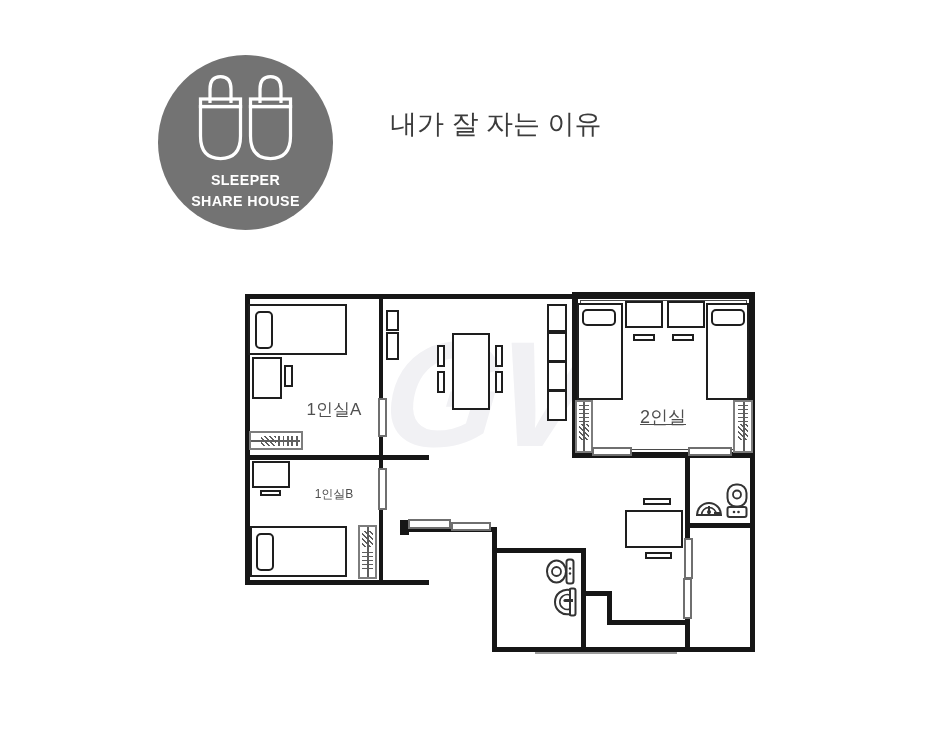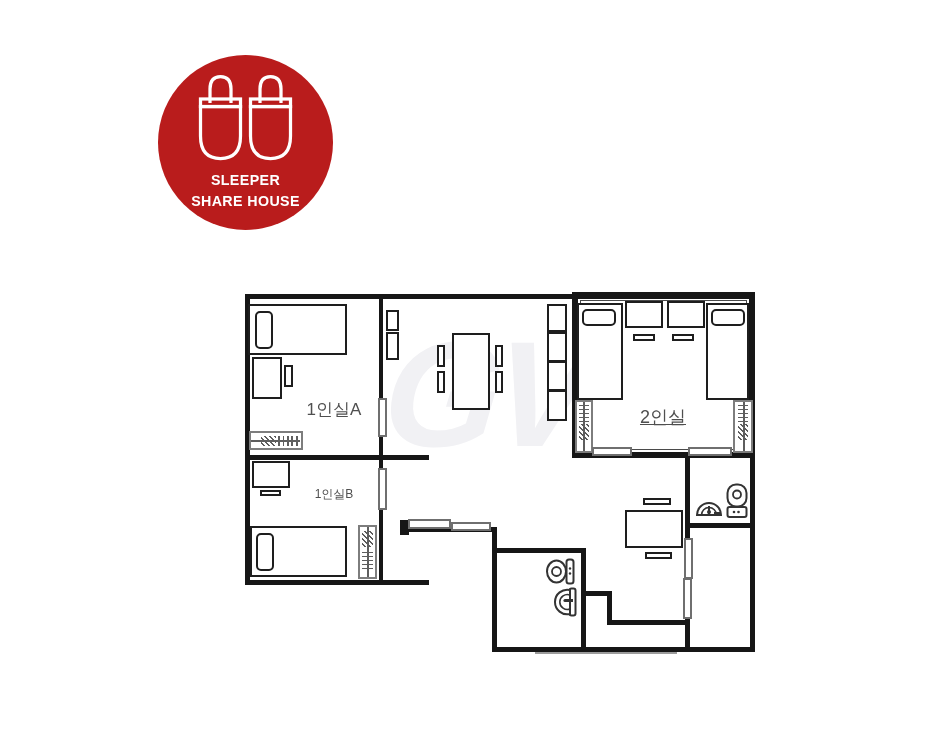--- a/index.html
+++ b/index.html
@@ -26,38 +26,39 @@
   .vline{background:#5e5e5e;}
   .watermark{position:absolute;left:140px;top:18px;z-index:1;font-size:150px;font-weight:bold;
              font-style:italic;color:#f1f1f4;transform:skewX(-6deg);letter-spacing:-8px;}
   svg{position:absolute;z-index:4;}
   .twinbox{position:absolute;border:6px solid #161616;background:transparent;z-index:2;box-sizing:border-box;}
   .twininner{position:absolute;inset:2px;border:1px solid #4a4a4a;}
 </style>
 </head>
 <body>
 
-<div class="logo" style="background:#b91c1c;">
+<div class="logo" style="background:#737373;">
   <svg style="left:40px;top:19px;" width="95" height="87" viewBox="0 0 190 174">
     <g fill="none" stroke="#ffffff" stroke-width="6.5">
       <path d="M24 58 V30 Q24 5 45 5 Q66 5 66 30 V58"></path>
       <rect x="5" y="50" width="80" height="15"></rect>
       <path d="M5 65 V124 Q5 169 45 169 Q85 169 85 124 V65 Z"></path>
       <g transform="translate(100,0)">
         <path d="M24 58 V30 Q24 5 45 5 Q66 5 66 30 V58"></path>
         <rect x="5" y="50" width="80" height="15"></rect>
         <path d="M5 65 V124 Q5 169 45 169 Q85 169 85 124 V65 Z"></path>
       </g>
     </g>
   </svg>
   <div class="logo-line" style="top:116px;font-size:15px;">SLEEPER</div>
   <div class="logo-line" style="top:137px;font-size:15px;">SHARE HOUSE</div>
 </div>
 
 <div class="heading">
+  <div>내가 잘 자는 이유</div>
 </div>
 
 <div class="plan">
 
   <div class="watermark">GV</div>
 
   <div class="w" style="left:0;top:4px;width:510px;height:5px;"></div>
   <div class="w" style="left:0;top:4px;width:5px;height:291px;"></div>
   <div class="w" style="left:0;top:165px;width:184px;height:5px;"></div>
   <div class="w" style="left:0;top:290px;width:184px;height:5px;"></div>

